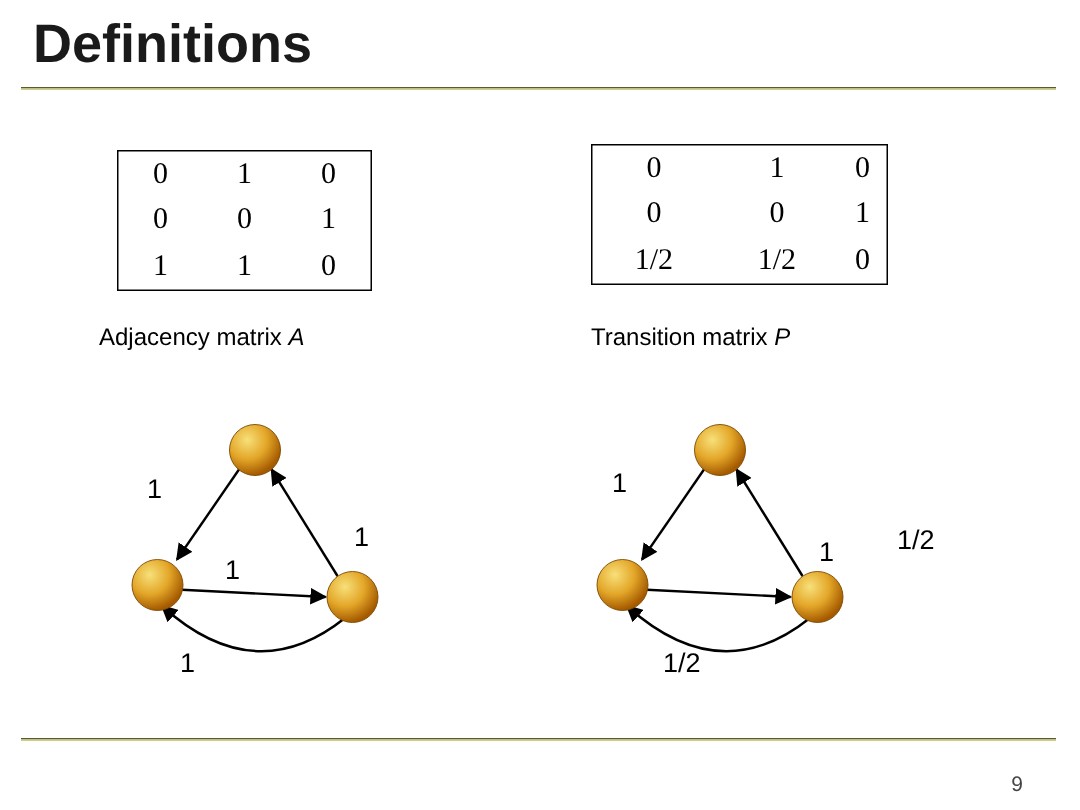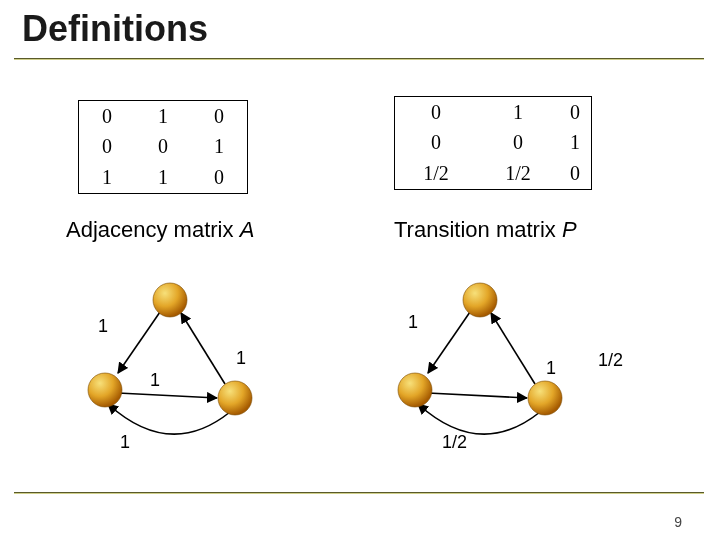--- a/index.html
+++ b/index.html
@@ -50,21 +50,21 @@
     font-family: "Times New Roman", Times, serif;
     font-size: 20px;
   }
   table.matrix td {
     text-align: center;
     vertical-align: middle;
     padding: 0;
   }
   .caption {
     position: absolute;
-    font-size: 22px;
+    font-size: 16px;
     font-family: "Comic Sans MS", cursive, sans-serif;
   }
   #capA { left: 66px;  top: 217px; }
   #capP-prefix { left: 394px; top: 217px; }
   .svg-area {
     position: absolute;
     left: 0;
     top: 0;
     width: 720px;
     height: 540px;

